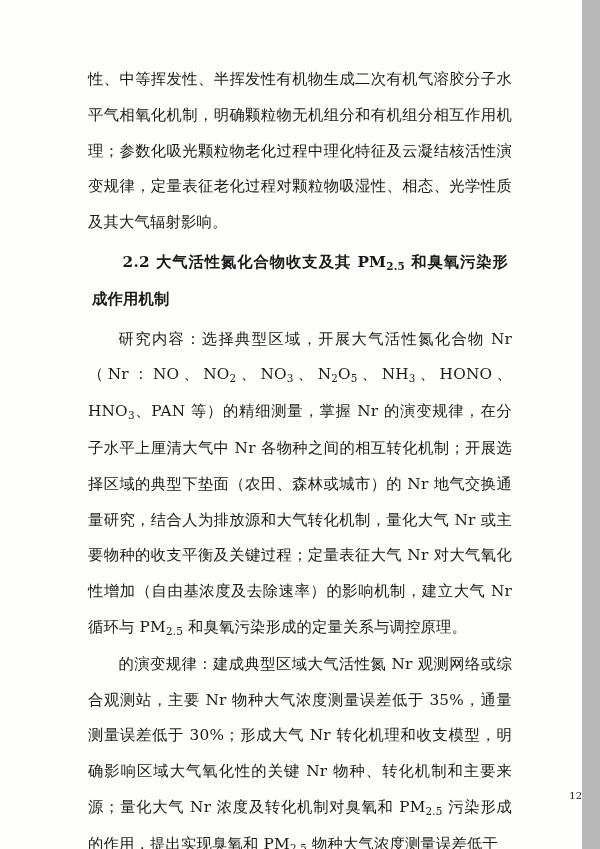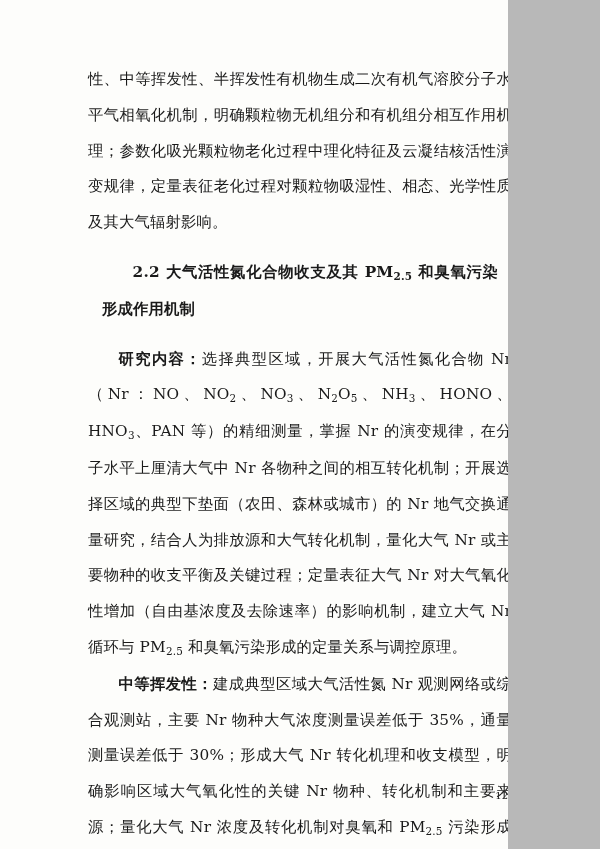--- a/index.html
+++ b/index.html
@@ -2,21 +2,21 @@
 <html><head>
 <meta charset="utf-8">
 <style>
   html, body {
     margin: 0;
     padding: 0;
     background: #b8b8b8;
   }
   .page {
     position: relative;
-    width: 508px;
+    width: 582px;
     height: 849px;
     background: #fdfdfb;
     box-sizing: border-box;
     font-family: "DejaVu Serif", "Liberation Serif", serif;
     color: #1a1a1a;
     overflow: hidden;
   }
   .content {
     position: absolute;
     left: 88px;
@@ -33,25 +33,25 @@
   }
   p.indent {
     text-indent: 2em;
   }
   .heading {
     font-weight: bold;
     font-size: 15.3px;
     line-height: 35.8px;
     text-indent: 2em;
     text-align: justify;
-    margin: 14px;
+    margin: 4px;
     letter-spacing: 0.2px;
   }
   .lbl {
-    font-weight: bold;
+    font-weight: normal;
   }
   sub {
     font-size: 68%;
     vertical-align: baseline;
     position: relative;
     bottom: -0.28em;
   }
   .pagenum {
     position: absolute;
     left: 0;
@@ -65,17 +65,17 @@
 </style>
 </head>
 <body>
 
 <div class="page">
   <div class="content">
     <div id="body-container">
         <p class=""><span>性、中等挥发性、半挥发性有机物生成二次有机气溶胶分子水平气相氧化机制，明确颗粒物无机组分和有机组分相互作用机理；参数化吸光颗粒物老化过程中理化特征及云凝结核活性演变规律，定量表征老化过程对颗粒物吸湿性、相态、光学性质及其大气辐射影响。</span></p>
         <div class="heading"><span>2.2 大气活性氮化合物收支及其 PM</span><sub>2.5</sub><span> 和臭氧污染形成作用机制</span></div>
         <p class="indent"><span class="lbl">研究内容：</span><span>选择典型区域，开展大气活性氮化合物 Nr（Nr：NO、NO</span><sub>2</sub><span>、NO</span><sub>3</sub><span>、N</span><sub>2</sub><span>O</span><sub>5</sub><span>、NH</span><sub>3</sub><span>、HONO、HNO</span><sub>3</sub><span>、PAN 等）的精细测量，掌握 Nr 的演变规律，在分子水平上厘清大气中 Nr 各物种之间的相互转化机制；开展选择区域的典型下垫面（农田、森林或城市）的 Nr 地气交换通量研究，结合人为排放源和大气转化机制，量化大气 Nr 或主要物种的收支平衡及关键过程；定量表征大气 Nr 对大气氧化性增加（自由基浓度及去除速率）的影响机制，建立大气 Nr 循环与 PM</span><sub>2.5</sub><span> 和臭氧污染形成的定量关系与调控原理。</span></p>
-        <p class="indent"><span class="lbl">中等挥发性：</span><span>建成典型区域大气活性氮 Nr 观测网络或综合观测站，主要 Nr 物种大气浓度测量误差低于 35%，通量测量误差低于 30%；形成大气 Nr 转化机理和收支模型，明确影响区域大气氧化性的关键 Nr 物种、转化机制和主要来源；量化大气 Nr 浓度及转化机制对臭氧和 PM</span><sub>2.5</sub><span> 污染形成的作用，提出实现臭氧和 PM</span><sub>2.5</sub><span> 物种大气浓度测量误差低于</span></p>
+        <p class="indent"><span class="lbl">的演变规律：</span><span>建成典型区域大气活性氮 Nr 观测网络或综合观测站，主要 Nr 物种大气浓度测量误差低于 35%，通量测量误差低于 30%；形成大气 Nr 转化机理和收支模型，明确影响区域大气氧化性的关键 Nr 物种、转化机制和主要来源；量化大气 Nr 浓度及转化机制对臭氧和 PM</span><sub>2.5</sub><span> 污染形成的作用，提出实现臭氧和 PM</span><sub>2.5</sub><span> 物种大气浓度测量误差低于</span></p>
       </div>
   </div>
   <div class="pagenum">12</div>
 </div>
 
 </body></html>

